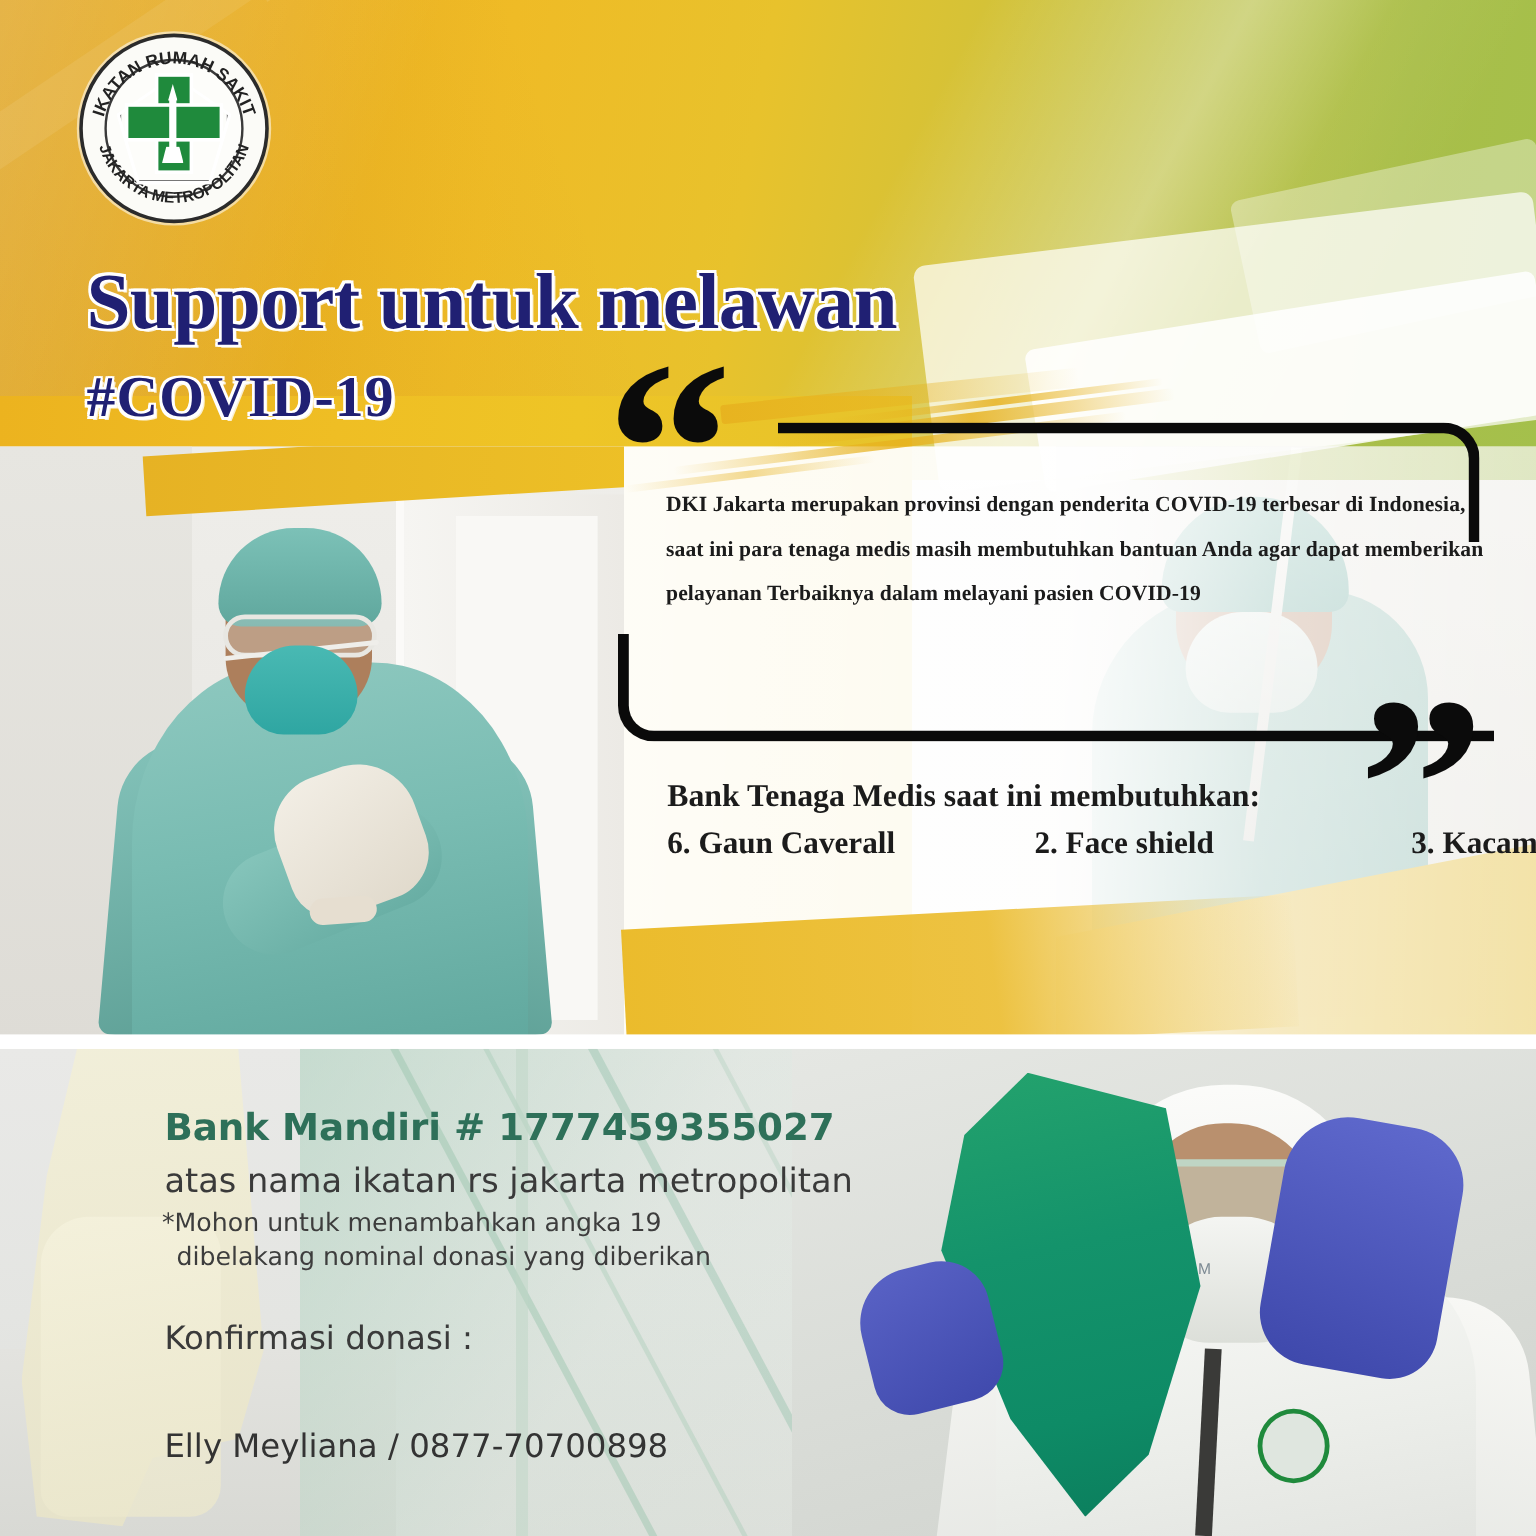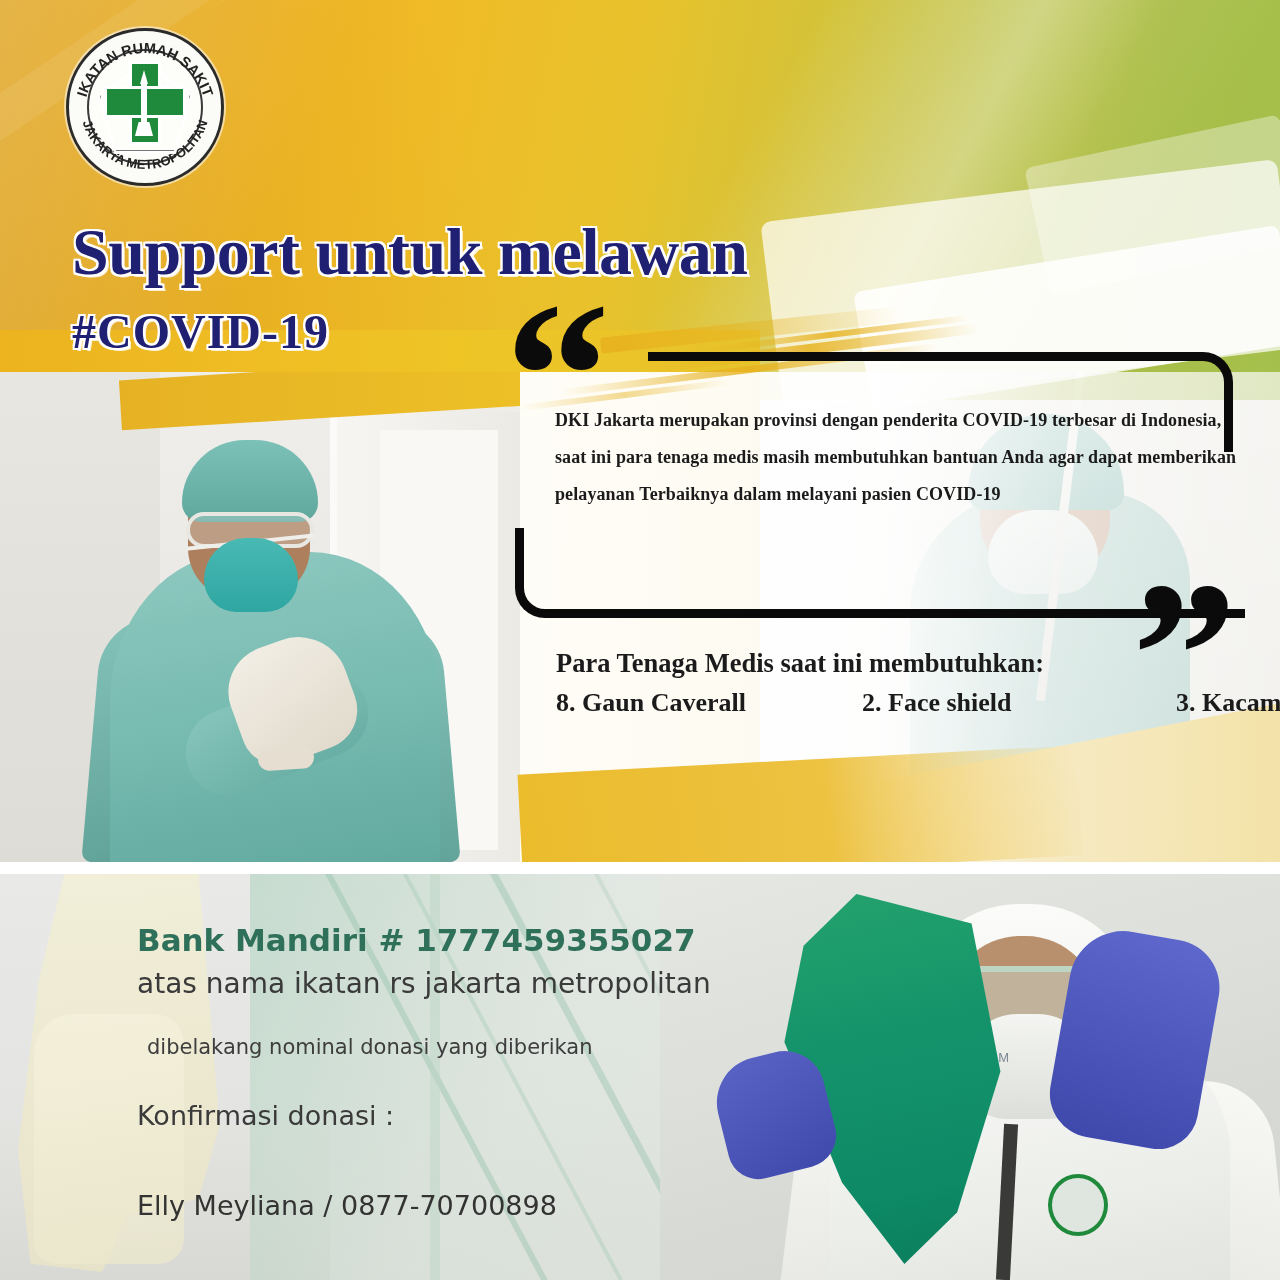--- a/index.html
+++ b/index.html
@@ -643,23 +643,23 @@
     <div class="gbrush-bot"></div>
 
     <div id="bracket-top"></div>
     <div id="bracket-bottom"></div>
 
     <div class="qmark" id="qmark-open">“</div>
     <div class="qmark" id="qmark-close">”</div>
 
     <div id="quote-text">DKI Jakarta merupakan provinsi dengan penderita COVID-19 terbesar di Indonesia, saat ini para tenaga medis masih membutuhkan bantuan Anda agar dapat memberikan pelayanan Terbaiknya dalam melayani pasien COVID-19</div>
 
-    <div id="needs-heading">Para Tenaga Medis saat ini membutuhkan:</div>
+    <div id="needs-heading">Bank Tenaga Medis saat ini membutuhkan:</div>
     <div id="needs-list">
-      <div class="need-item">8. Gaun Caverall</div>
+      <div class="need-item">6. Gaun Caverall</div>
       <div class="need-item">2. Face shield</div>
       <div class="need-item">3. Kacamata gogle</div>
 
     </div>
   </div>
 
   <div id="separator"></div>
 
   <div id="bottom-panel">
     <div class="bp-floor"></div>
@@ -687,17 +687,18 @@
       <div class="bpp-badge"></div>
       <div class="bpp-essity">essity</div>
       <div class="bpp-drape"></div>
       <div class="bpp-gloveL"></div>
       <div class="bpp-gloveR"></div>
     </div>
   </div>
 
   <div id="bank-line">Bank Mandiri # 1777459355027</div>
   <div id="bank-owner">atas nama ikatan rs jakarta metropolitan</div>
+  <div id="note-1">*Mohon untuk menambahkan angka 19</div>
   <div id="confirm-label">Konfirmasi donasi :</div>
   <div id="note-2">dibelakang nominal donasi yang diberikan</div>
   <div id="contact-2">Elly Meyliana / 0877-70700898</div>
 
 </div>
 
 </body></html>

